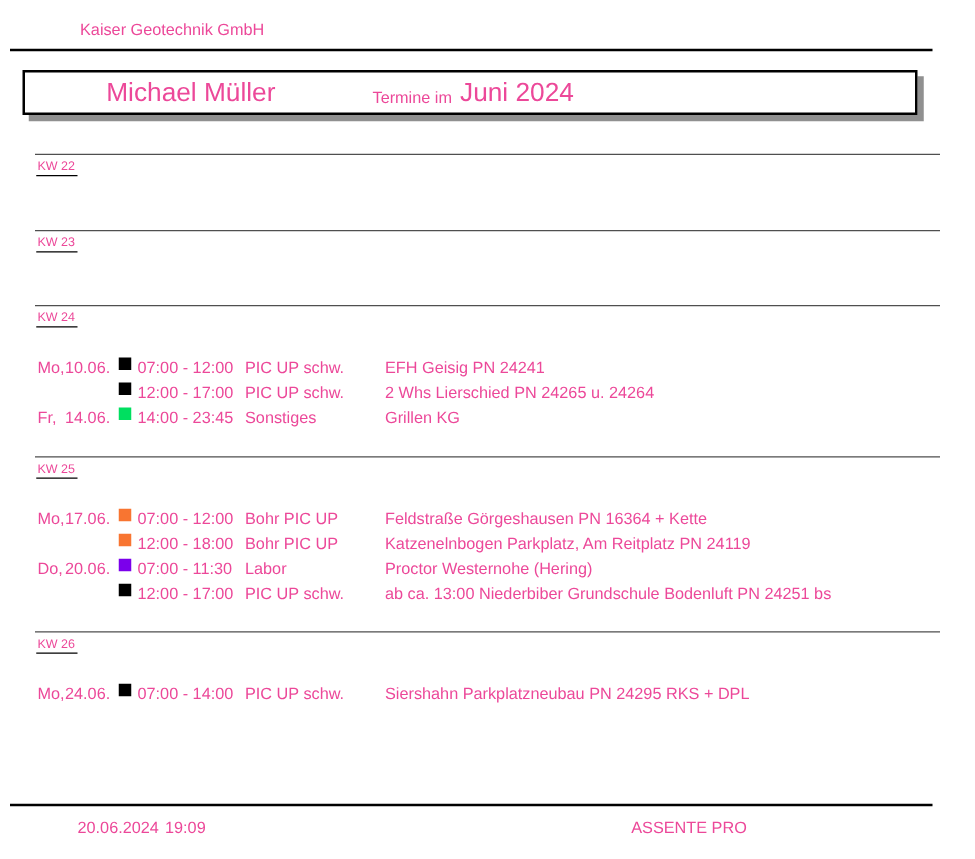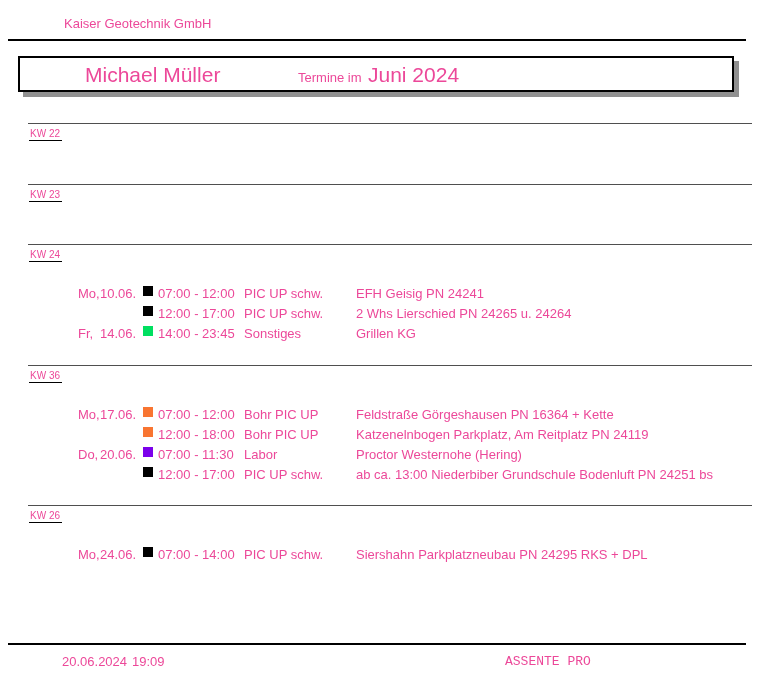--- a/index.html
+++ b/index.html
@@ -55,34 +55,34 @@
   }
   .week-label {
     position: absolute;
     left: 29px; top: 5px;
     font-size: 10px;
     padding: 0 2px 1px 1px;
     border-bottom: 1px solid #000000;
     white-space: nowrap;
   }
   .row { position: absolute; left: 0; width: 780px; height: 20px; font-size: 13px; line-height: 16px; }
-  .row span { position: absolute; top: 1px; white-space: nowrap; margin-left: 48px; }
+  .row span { position: absolute; top: 1px; white-space: nowrap; }
   .c-day  { left: 30px; }
   .c-date { left: 52px; }
   .swatch {
     position: absolute;
     left: 95px; top: 4px;
     width: 10px; height: 10px;
   }
   .c-time { left: 110px; }
   .c-type { left: 196px; }
   .c-desc { left: 308px; }
   .footer-date { left: 62px;  top: 654px; font-size: 13px; }
   .footer-time { left: 132px; top: 654px; font-size: 13px; }
-  .footer-app  { left: 505px; top: 654px; font-size: 13px; font-family: Liberation Mono, monospace; }
+  .footer-app  { left: 505px; top: 654px; font-size: 13px; }
 </style>
 </head>
 <body>
 
 <div class="page">
 
   <div class="abs company">Kaiser Geotechnik GmbH</div>
 
   <div class="abs rule-strong rule-top"></div>
 
@@ -124,21 +124,21 @@
           <span class="c-day">Fr,</span>
           <span class="c-date">14.06.</span>
           <span class="swatch" style="background: rgb(0, 223, 96);"></span>
           <span class="c-time">14:00 - 23:45</span>
           <span class="c-type">Sonstiges</span>
           <span class="c-desc">Grillen KG</span>
         </div>
       </div>
       <div class="section" style="top: 365px;">
         <div class="week-rule"></div>
-        <div class="week-label">KW 36</div>
+        <div class="week-label">KW 25</div>
         <div class="row" style="top: 41px;">
           <span class="c-day">Mo,</span>
           <span class="c-date">17.06.</span>
           <span class="swatch" style="background: rgb(248, 117, 49);"></span>
           <span class="c-time">07:00 - 12:00</span>
           <span class="c-type">Bohr PIC UP</span>
           <span class="c-desc">Feldstraße Görgeshausen PN 16364 + Kette</span>
         </div>
         <div class="row" style="top: 61px;">
           <span class="c-day"></span>

